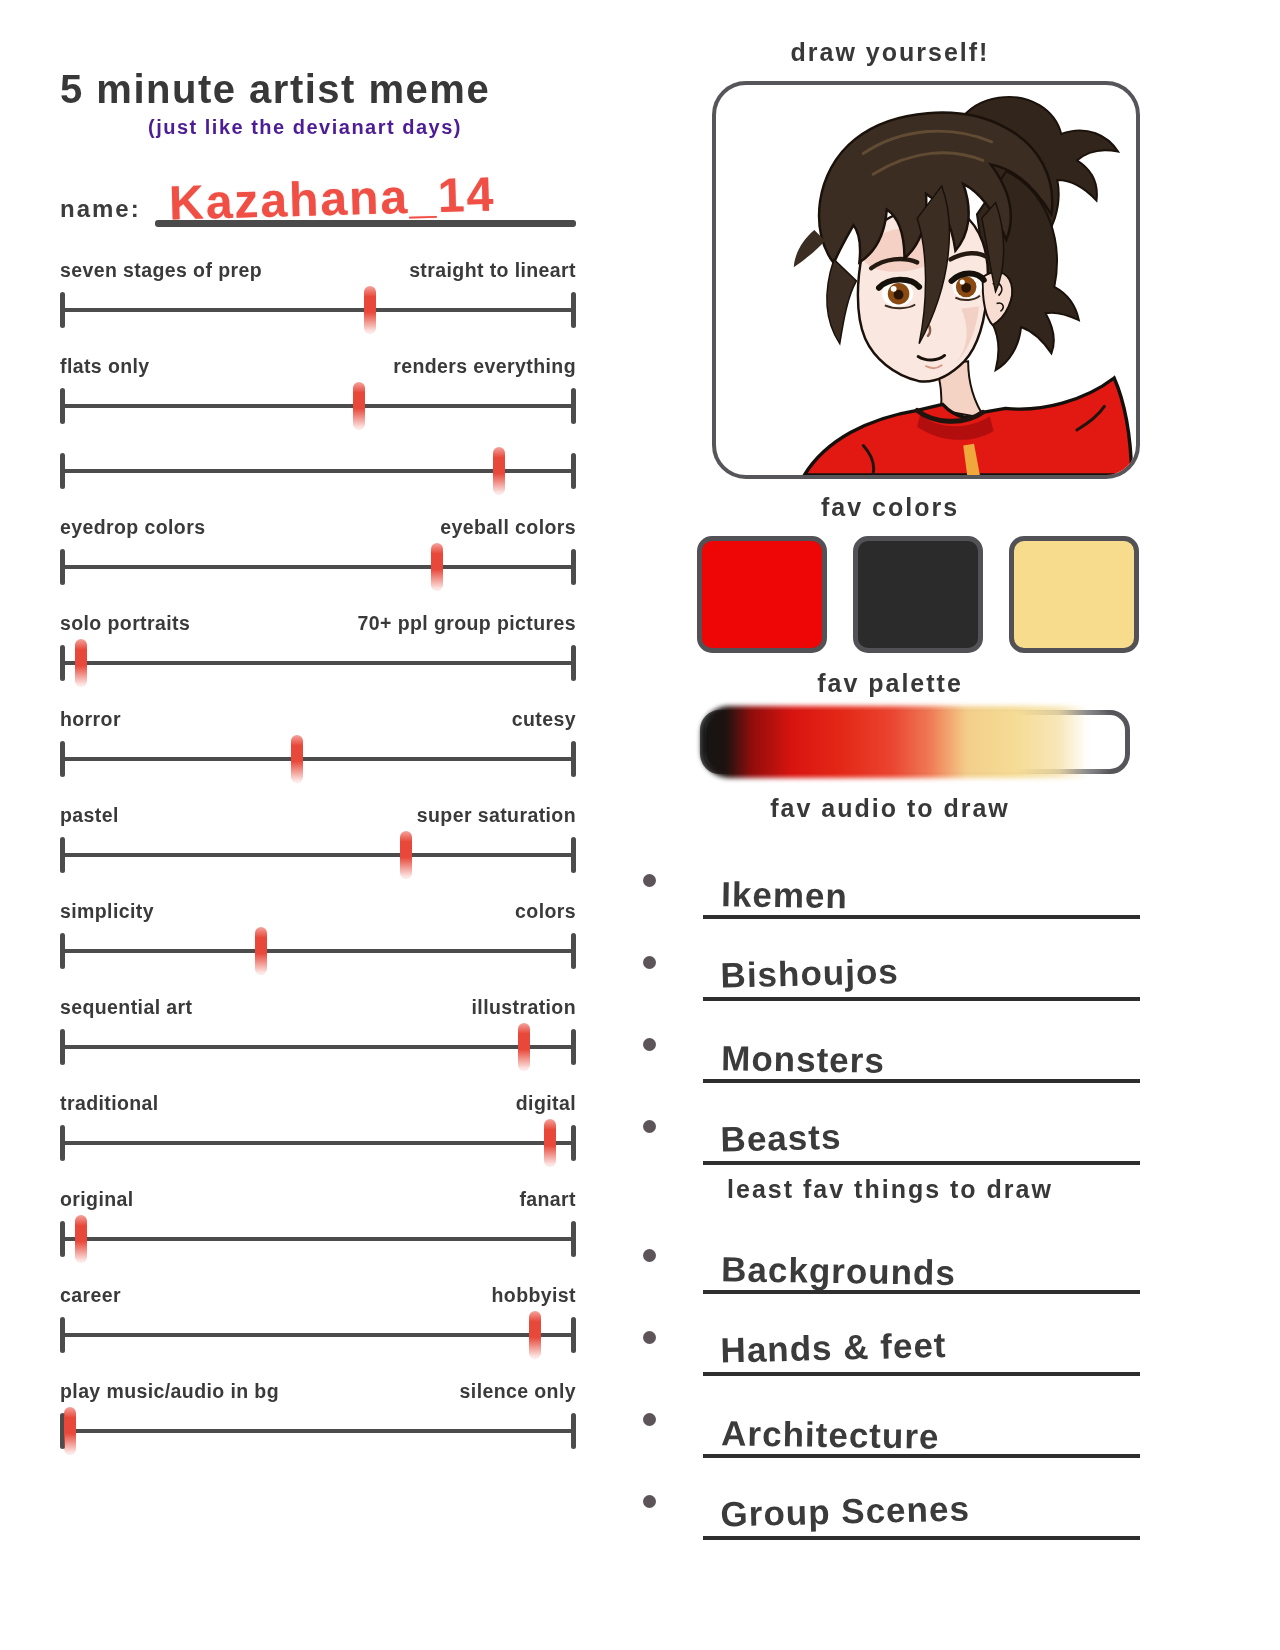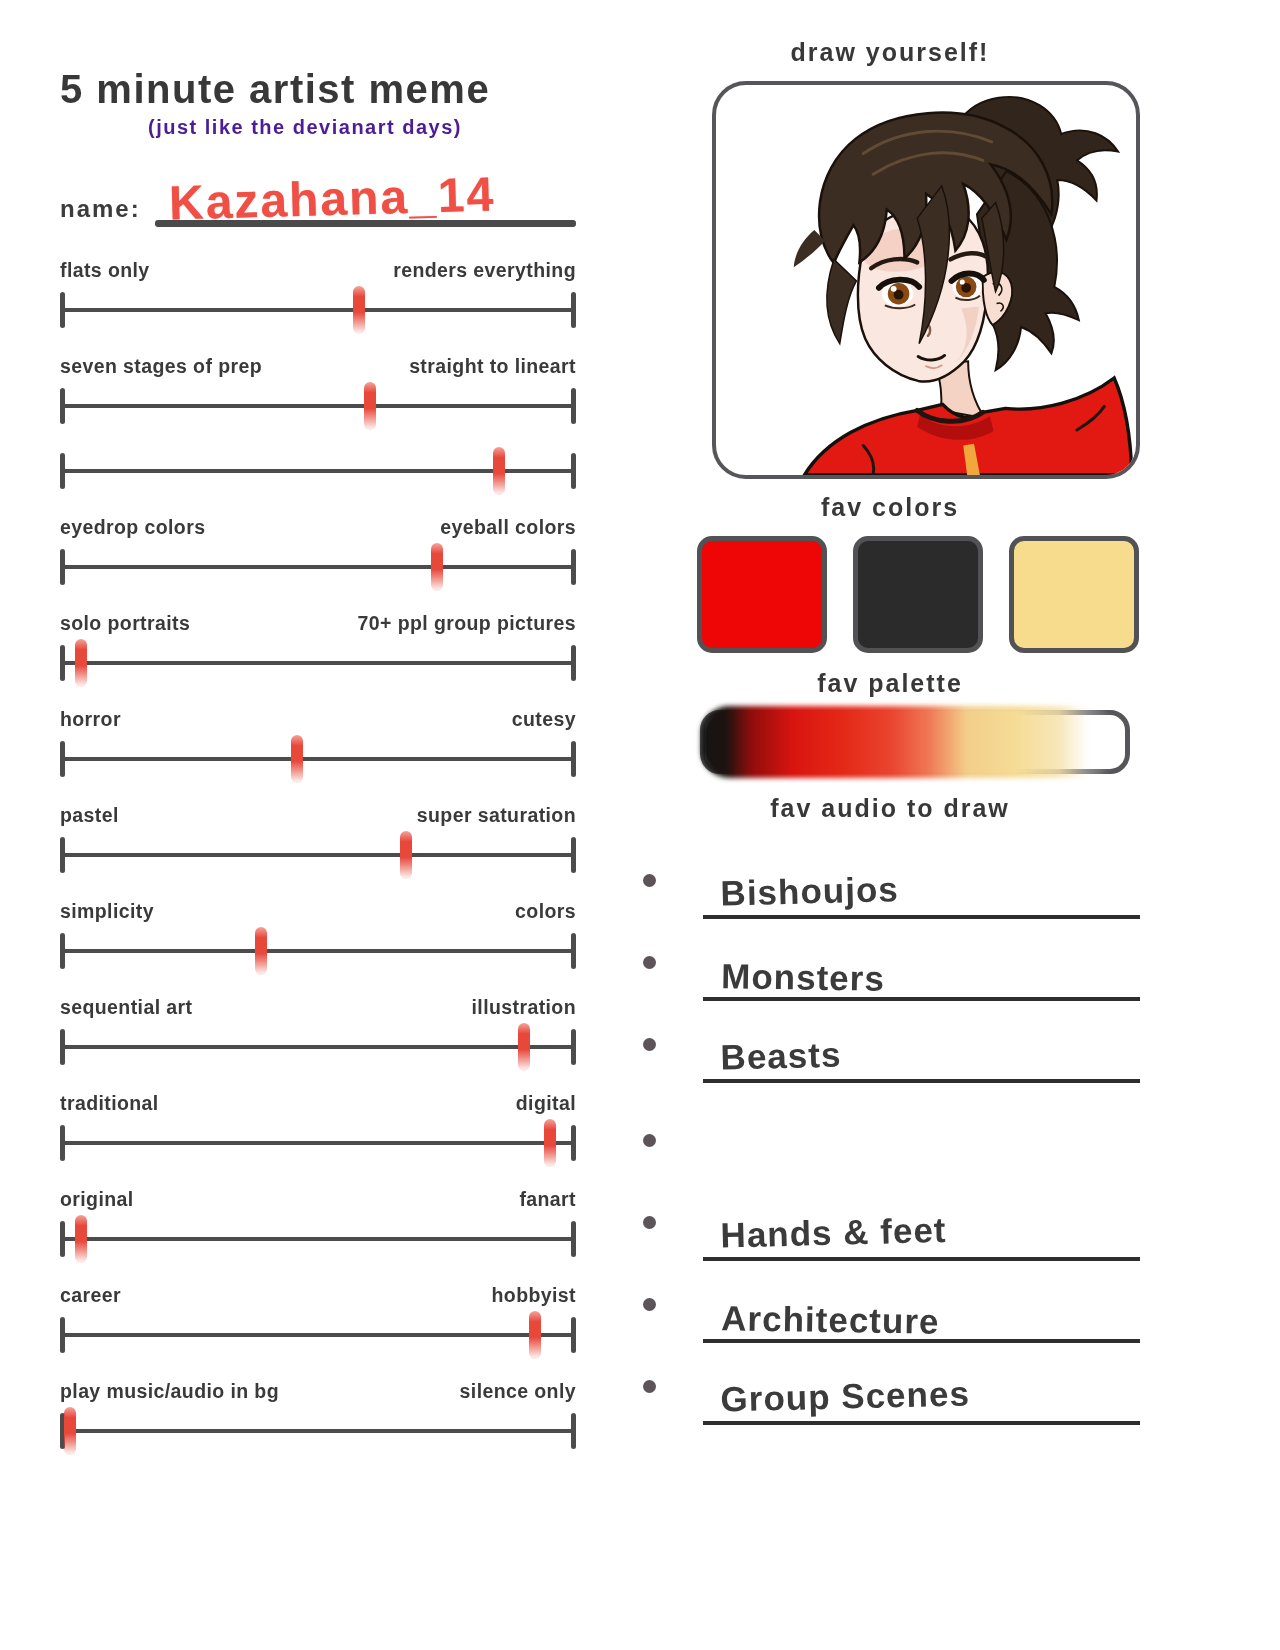--- a/index.html
+++ b/index.html
@@ -87,41 +87,41 @@
     <span class="name-label">name:</span>
     <span class="name-line">
       <span class="name-underline"></span>
       <span class="name-value">Kazahana_14</span>
     </span>
   </div>
 
   <div class="sliders">
   <div class="slider">
     <div class="slider-labels">
+      <span class="lbl-left">seven stages of prep</span>
+      <span class="lbl-right">straight to lineart</span>
+    </div>
+    <div class="slider-track">
+      <span class="cap left"></span>
+      <span class="track-bar"></span>
+      <span class="cap right"></span>
+      <span class="marker" style="left: 60%;"></span>
+    </div>
+  </div>
+
+  <div class="slider">
+    <div class="slider-labels">
       <span class="lbl-left">flats only</span>
       <span class="lbl-right">renders everything</span>
     </div>
     <div class="slider-track">
       <span class="cap left"></span>
       <span class="track-bar"></span>
       <span class="cap right"></span>
       <span class="marker" style="left: 58%;"></span>
-    </div>
-  </div>
-
-  <div class="slider">
-    <div class="slider-labels">
-      <span class="lbl-left">seven stages of prep</span>
-      <span class="lbl-right">straight to lineart</span>
-    </div>
-    <div class="slider-track">
-      <span class="cap left"></span>
-      <span class="track-bar"></span>
-      <span class="cap right"></span>
-      <span class="marker" style="left: 60%;"></span>
     </div>
   </div>
 
   <div class="slider">
     <div class="slider-track">
       <span class="cap left"></span>
       <span class="track-bar"></span>
       <span class="cap right"></span>
       <span class="marker" style="left: 85%;"></span>
     </div>
@@ -320,20 +320,26 @@
       <div class="swatch" style="background: rgb(247, 220, 142);"></div>
     </div>
 
   <div class="rc-heading" style="margin-top:16px">fav palette</div>
   <div class="palette-bar">
     <div class="palette-paint"></div>
   </div>
 
   <div class="rc-heading" style="margin-top:20px">fav audio to draw</div>
   <div class="hand-list" id="fav-list">
+  <div class="hand-item">
+    <span class="bullet"></span>
+    <span class="hand-line">
+      <span class="hand-text" style="transform: rotate(0.9deg);">Ikemen</span>
+    </span>
+  </div>
 
   <div class="hand-item">
     <span class="bullet"></span>
     <span class="hand-line">
       <span class="hand-text" style="transform: rotate(-1.4deg);">Bishoujos</span>
     </span>
   </div>
 
   <div class="hand-item">
     <span class="bullet"></span>
@@ -343,23 +349,27 @@
   </div>
 
   <div class="hand-item">
     <span class="bullet"></span>
     <span class="hand-line">
       <span class="hand-text" style="transform: rotate(-1.4deg);">Beasts</span>
     </span>
   </div>
 </div>
 
+  <div class="rc-heading least-heading">least fav things to draw</div>
   <div class="hand-list" id="least-list">
   <div class="hand-item">
     <span class="bullet"></span>
+    <span class="hand-line">
+      <span class="hand-text" style="transform: rotate(0.9deg);">Backgrounds</span>
+    </span>
   </div>
 
   <div class="hand-item">
     <span class="bullet"></span>
     <span class="hand-line">
       <span class="hand-text" style="transform: rotate(-1.4deg);">Hands &amp; feet</span>
     </span>
   </div>
 
   <div class="hand-item">

